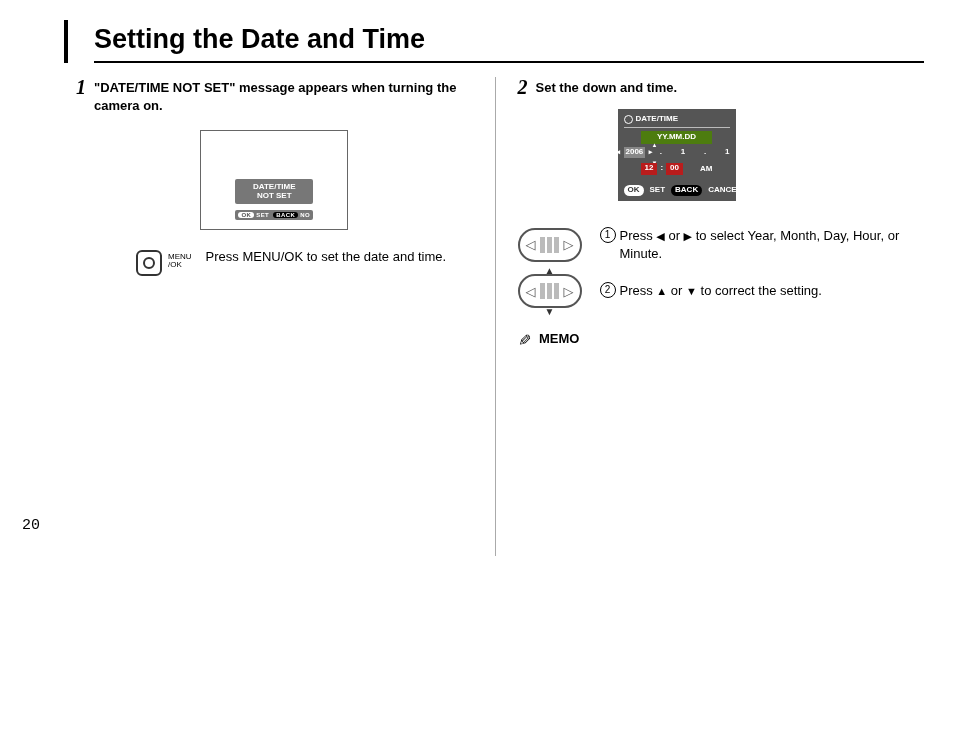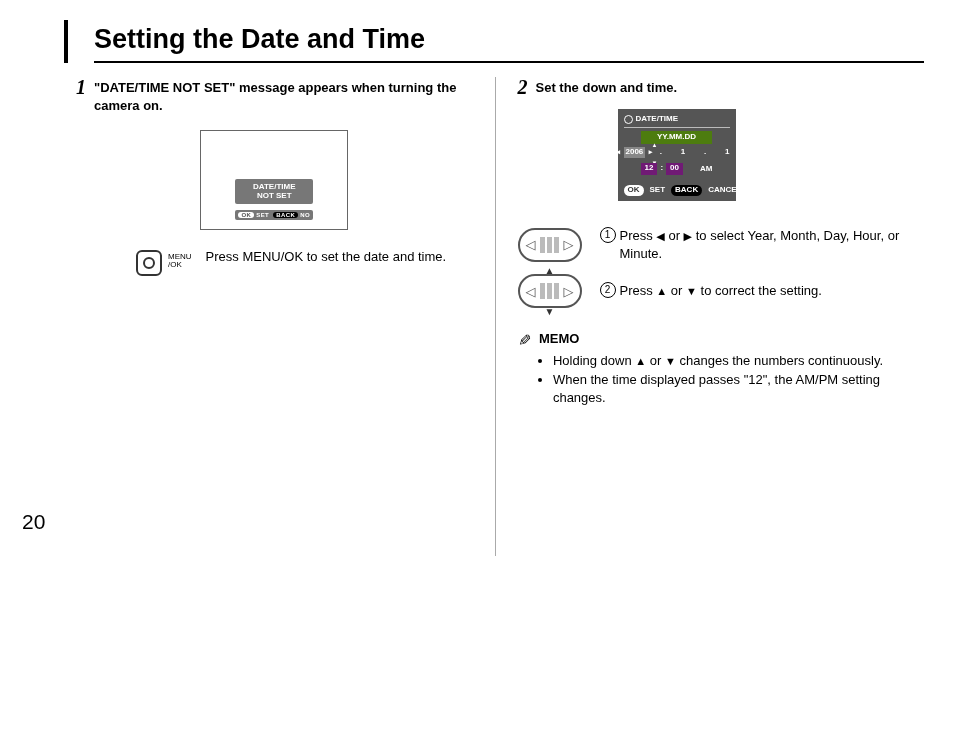--- a/index.html
+++ b/index.html
@@ -124,21 +124,21 @@
     display:flex; justify-content:space-between; gap:2px; 
     color:#fff;
   }
   .lcd2-yearbox { background:#888; padding:0 2px; position:relative;}
   .lcd2-yearbox::before { content:"◂"; position:absolute; left:-7px; top:0; font-size:7px; color:#fff;}
   .lcd2-yearbox::after  { content:"▸"; position:absolute; right:-7px; top:0; font-size:7px; color:#fff;}
   .lcd2-timerow {
     position:absolute; top:54px; left:6px; right:6px;
     display:flex; justify-content:center; gap:3px; color:#fff;
   }
-  .lcd2-timerow .cell { background:#701a75; padding:0 4px;}
+  .lcd2-timerow .cell { background:#b91c1c; padding:0 4px;}
   .lcd2-am { margin-left:14px; padding-top:1px; }
   .lcd2-footer {
     position:absolute; bottom:5px; left:6px; right:6px;
     display:flex; gap:6px;
   }
   .lcd2-footer .pill { background:#fff; color:#333; border-radius:6px; padding:0 4px;}
   .lcd2-footer .pill-dark { background:#000; color:#fff; border-radius:6px; padding:0 4px;}
   .updown { position:absolute; left:34px; font-size:6px;}
   .updown.up{ top:32px; }
   .updown.dn{ top:50px; }
@@ -167,21 +167,22 @@
   .memo-block { display:flex; margin-top:22px; }
   .memo-icon { font-size:16px; margin-right:8px; transform: scaleX(-1); flex:0 0 auto;}
   .memo-title { font-weight:bold; margin-bottom:4px;}
   .memo-list { margin:0; padding-left:14px;}
   .memo-list li { margin-bottom:2px;}
 
   .page-num {
     position:absolute;
     left: 22px;
     bottom: 22px;
-    font-size: 21px;
+    font-size: 15px;
+    font-family: Liberation Mono, monospace;
   }
 </style>
 </head>
 <body>
 
 <div class="page">
 
   <div class="title-wrap">
     <span class="title">Setting the Date and Time</span>
   </div>
@@ -291,26 +292,20 @@
           <span class="instr-text">
             <span>Press </span><span class="arrow-inline">▲</span><span> or </span><span class="arrow-inline">▼</span><span> to correct the setting.</span>
           </span>
         </div>
       </div>
 
       <div class="memo-block">
         <span class="memo-icon">✎</span>
         <div>
           <div class="memo-title">MEMO</div>
-          <ul class="memo-list">
-            <li>
-              <span>Holding down </span><span class="arrow-inline">▲</span><span> or </span><span class="arrow-inline">▼</span><span> changes the numbers continuously.</span>
-            </li>
-            <li>When the time displayed passes "12", the AM/PM setting changes.</li>
-          </ul>
         </div>
       </div>
 
     </div>
   </div>
 
   <div class="page-num">20</div>
 </div>
 
 </body></html>

